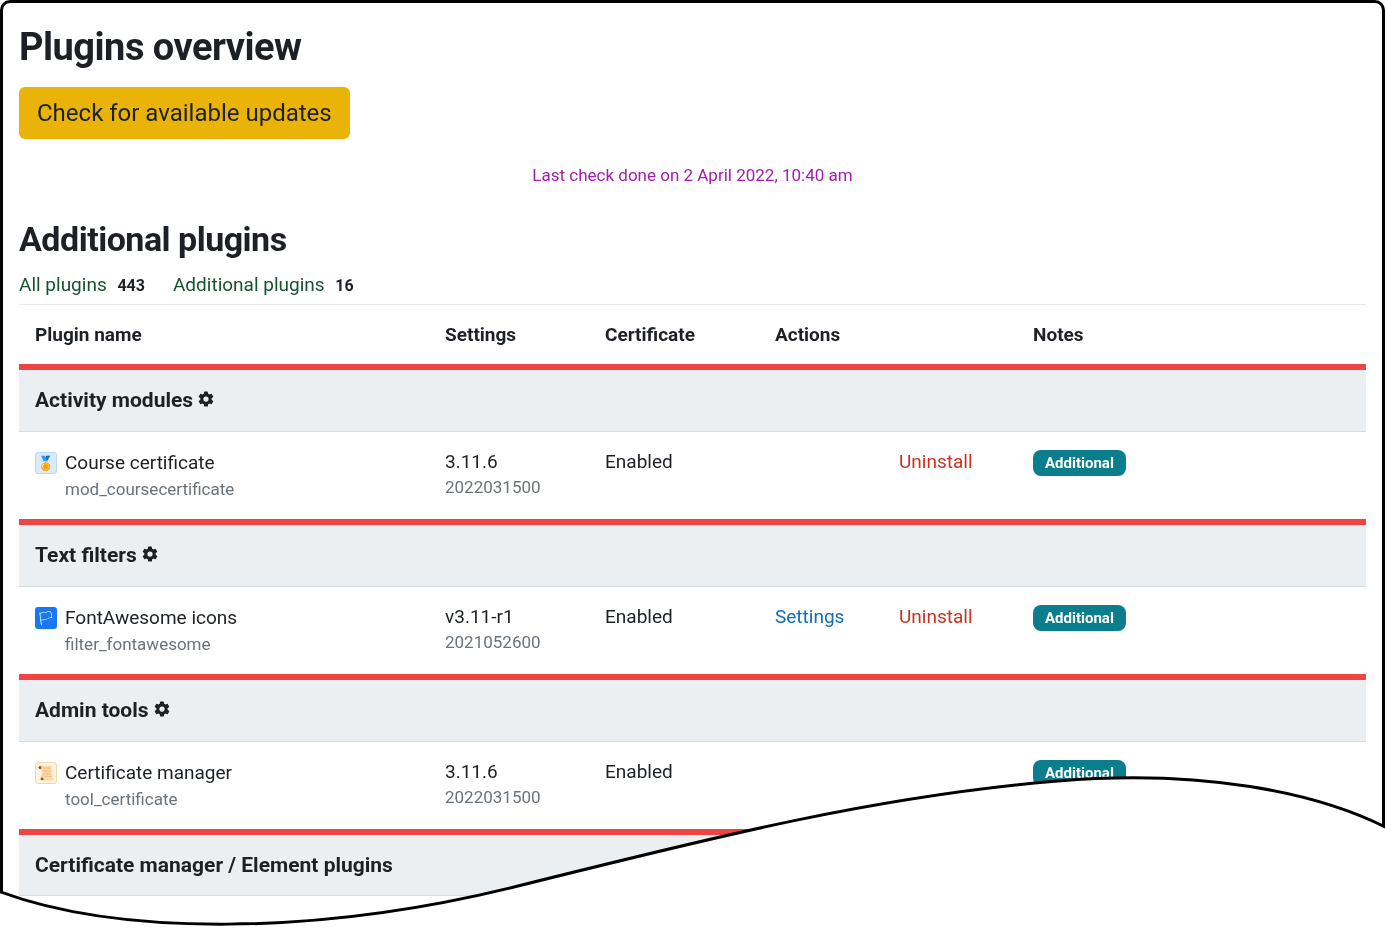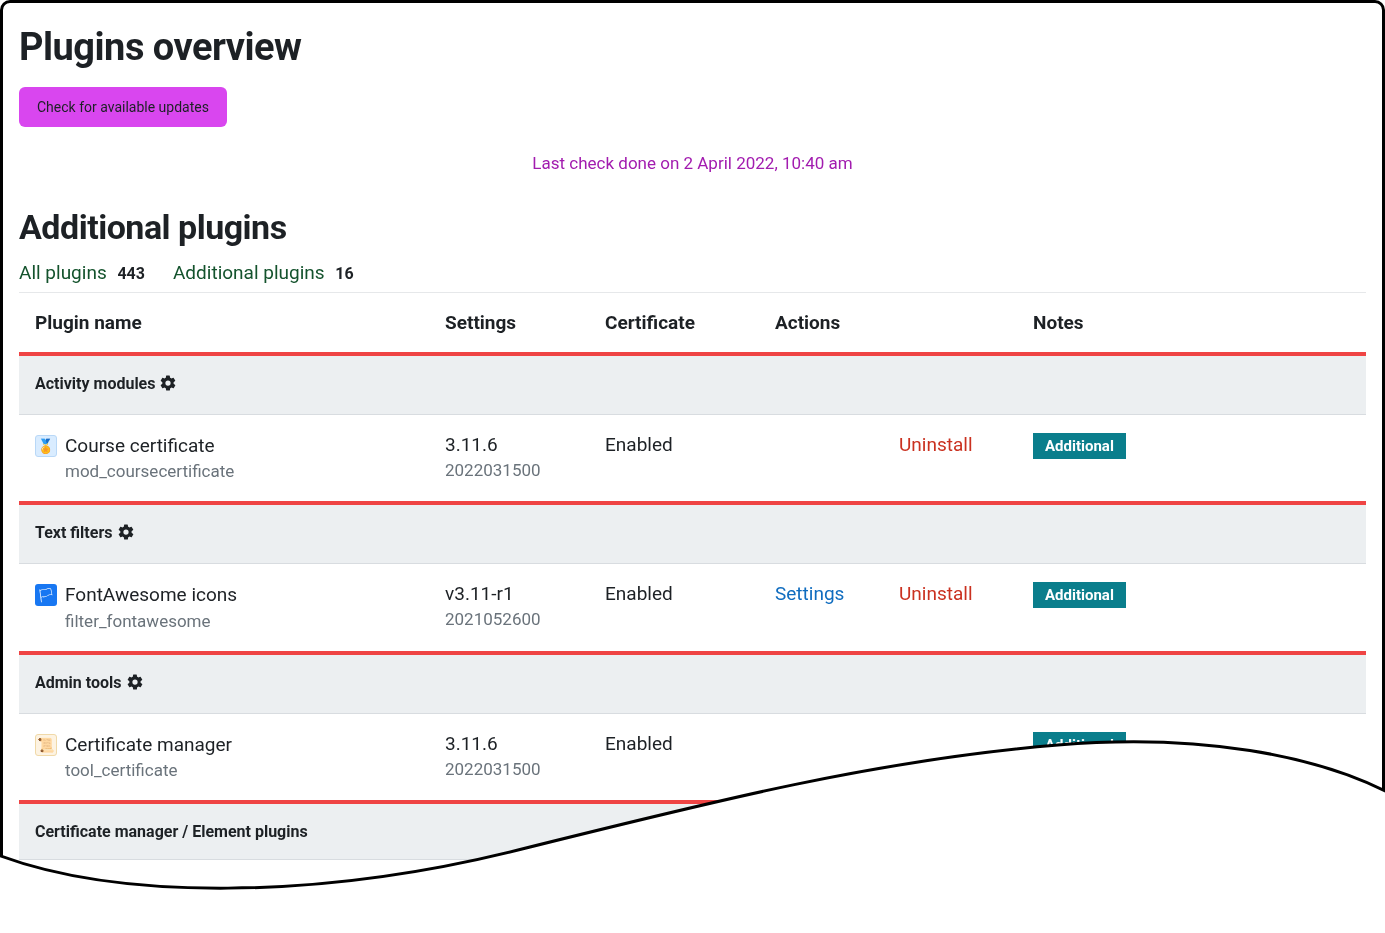--- a/index.html
+++ b/index.html
@@ -19,26 +19,26 @@
     position: relative;
   }
   h1.page-title {
     font-size: 38px;
     font-weight: 700;
     margin: 12px 0 18px 0;
     letter-spacing: -0.5px;
   }
   .btn-secondary {
     display: inline-block;
-    background: #d946ef;
+    background: #eab308;
     color: #1d2125;
     border: none;
     border-radius: 6px;
     padding: 12px 18px;
-    font-size: 14px;
+    font-size: 24px;
     cursor: pointer;
     font-family: inherit;
   }
   .last-check {
     margin-top: 26px;
     color: #a21caf;
     font-size: 17px;
     text-align: center;
   }
   h2.section-title {
@@ -64,23 +64,23 @@
   table.plugins thead th {
     text-align: left;
     font-weight: 700;
     font-size: 19px;
     padding: 18px 16px;
     border-bottom: 2px solid #d8dce0;
   }
   table.plugins tr.category-row td {
     background: #eceff1;
     font-weight: 700;
-    font-size: 16px;
+    font-size: 21px;
     padding: 18px 16px;
-    border-top: 4px solid #ef4444;
+    border-top: 6px solid #ef4444;
     border-bottom: 1px solid #d8dce0;
   }
   table.plugins tr.plugin-row td {
     padding: 18px 16px 20px 16px;
     vertical-align: top;
     font-size: 19px;
     border-bottom: 1px solid #eceff1;
   }
   .gear-icon {
     display: inline-block;
@@ -116,21 +116,21 @@
   .link-danger { color: #ca3120; cursor: pointer; }
   .actions-cell { display: flex; gap: 28px; }
   .actions-cell .action-left { min-width: 96px; }
   .badge {
     display: inline-block;
     background: #0a7e8c;
     color: #fff;
     font-weight: 700;
     font-size: 15px;
     padding: 4px 12px;
-    border-radius: 0;
+    border-radius: 8px;
   }
   
   col.c-name    { width: 410px; }
   col.c-version { width: 160px; }
   col.c-avail   { width: 170px; }
   col.c-actions { width: 258px; }
   col.c-notes   { }
   
   .torn {
     position: absolute;

